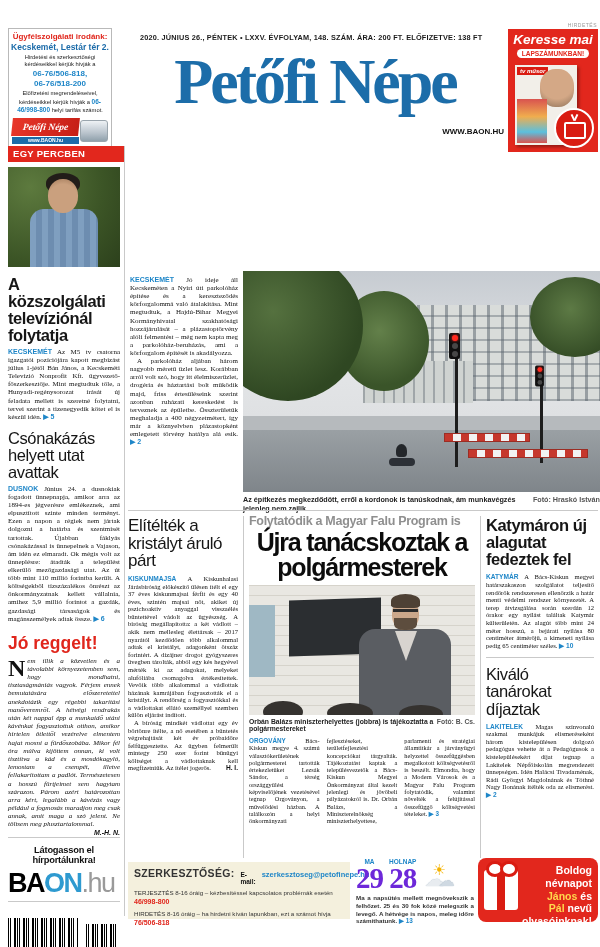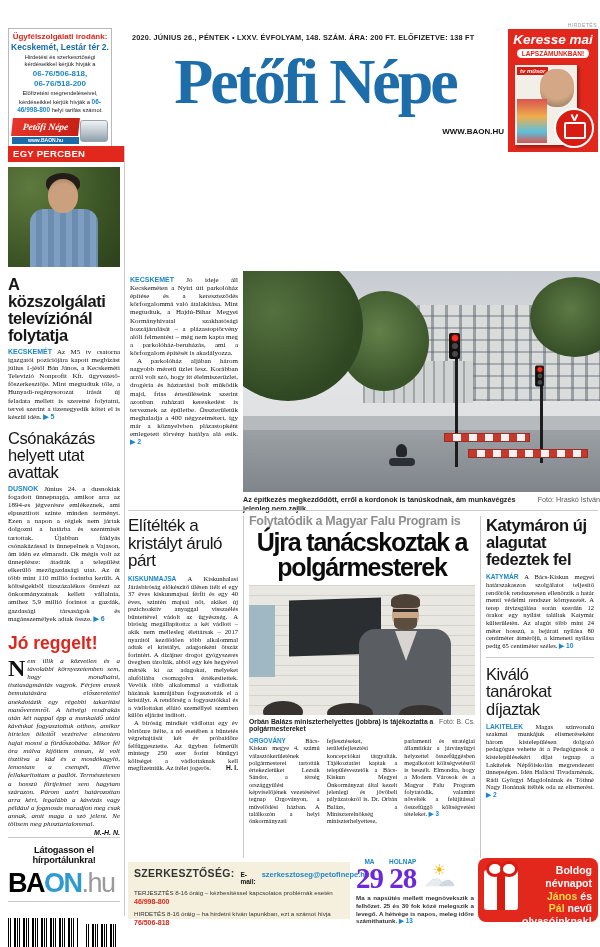--- a/index.html
+++ b/index.html
@@ -19,21 +19,21 @@
   .svc-l4{font-size:5.8px;color:#222;margin-top:2px;line-height:1.25;}
   .svc-l4 b{color:#1e86c8;font-size:6.5px;}
   .svc-logo{position:absolute;left:3px;right:3px;bottom:3px;height:26px;}
   .svc-logo-red{position:absolute;left:0;top:0;width:70%;height:18px;background:linear-gradient(100deg,#e8362a,#c51f16);
                 transform:skewX(-6deg);color:#fff;font-weight:bold;font-style:italic;font-size:9.5px;
                 font-family:"Liberation Serif",serif;line-height:18px;text-align:center;}
   .svc-logo-blue{position:absolute;left:0;bottom:0;width:70%;height:7px;background:#1b6ba9;color:#fff;
                  font-size:5px;line-height:7px;text-align:center;font-weight:bold;}
   .svc-roll{position:absolute;right:0;top:2px;width:26px;height:20px;border-radius:3px;
             background:linear-gradient(180deg,#eef2f5,#b9c3cc 60%,#8fa0ab);border:1px solid #9aa5ad;}
-  .dateline{left:132px;top:33px;width:380px;font-size:7.3px;font-weight:bold;color:#1a1a1a;letter-spacing:.2px;}
+  .dateline{left:140px;top:33px;width:380px;font-size:7.3px;font-weight:bold;color:#1a1a1a;letter-spacing:.2px;}
   .masthead{left:124px;top:40px;width:382px;text-align:center;font-family:"Liberation Serif",serif;
             font-weight:bold;font-size:64px;letter-spacing:-3px;color:#1c6da9;line-height:1.3;}
   .website{left:396px;top:127px;width:108px;text-align:right;font-size:8px;font-weight:bold;color:#111;}
   .hird-tag{top:22px;right:3px;font-size:5px;color:#999;letter-spacing:.5px;}
   .promo{left:508px;top:29px;width:90px;height:123px;background:#e2271d;overflow:hidden;}
   .promo-l1{color:#fff;font-weight:bold;font-style:italic;font-size:13.5px;text-align:center;margin-top:3px;}
   .promo-pill{background:#fff;color:#e2271d;font-weight:bold;font-size:6.6px;border-radius:6px;
               width:72px;margin:2px auto 0;text-align:center;padding:1px 0;}
   .mag{position:absolute;left:7px;top:36px;width:62px;height:80px;background:#f2efe9;
        box-shadow:2px 2px 3px rgba(0,0,0,.35);}
@@ -111,21 +111,21 @@
   .tl-pole{position:absolute;width:3px;background:#1d1d1d;}
   .tl-head{position:absolute;width:11px;height:26px;background:#101010;border-radius:2px;}
   .tl-dot{width:6px;height:6px;border-radius:50%;margin:2px auto 0;background:#474747;}
   .tl-dot.red{background:#ff2b20;box-shadow:0 0 3px #ff2b20;}
   .barrier{position:absolute;height:7px;background:repeating-linear-gradient(90deg,#c6372c 0 8px,#f2f2f2 8px 16px);border:1px solid #9b2d24;}
   .moto{position:absolute;left:146px;bottom:26px;width:26px;height:22px;}
   .moto .rider{position:absolute;left:7px;top:0;width:11px;height:13px;border-radius:50% 50% 30% 30%;background:#23262a;}
   .moto .bike{position:absolute;left:0;bottom:0;width:26px;height:8px;border-radius:4px;background:#2c3036;}
   .capline{left:243px;top:495px;width:357px;font-size:7.2px;}
   .cap-b{font-weight:bold;color:#222;}
-  .cap-c{float:right;font-weight:normal;color:#555;}
+  .cap-c{float:right;font-weight:bold;color:#555;}
 
   
   .colL{left:128px;top:517px;width:110px;}
   .h-md{font-size:17px;line-height:1.04;letter-spacing:-.4px;color:#161616;margin:0 0 5px;}
   .h-md.bold{font-weight:bold;}.h-md.light{font-weight:normal;}
   .body-sm{font-size:6.6px;line-height:1.15;}
   .body-sm p{margin:0;}
   .body-sm p+p{text-indent:6px;}
   .colM{left:249px;top:514px;width:226px;}
   .m-kick{color:#8f8f8f;font-weight:bold;font-size:12.5px;letter-spacing:-.3px;}

